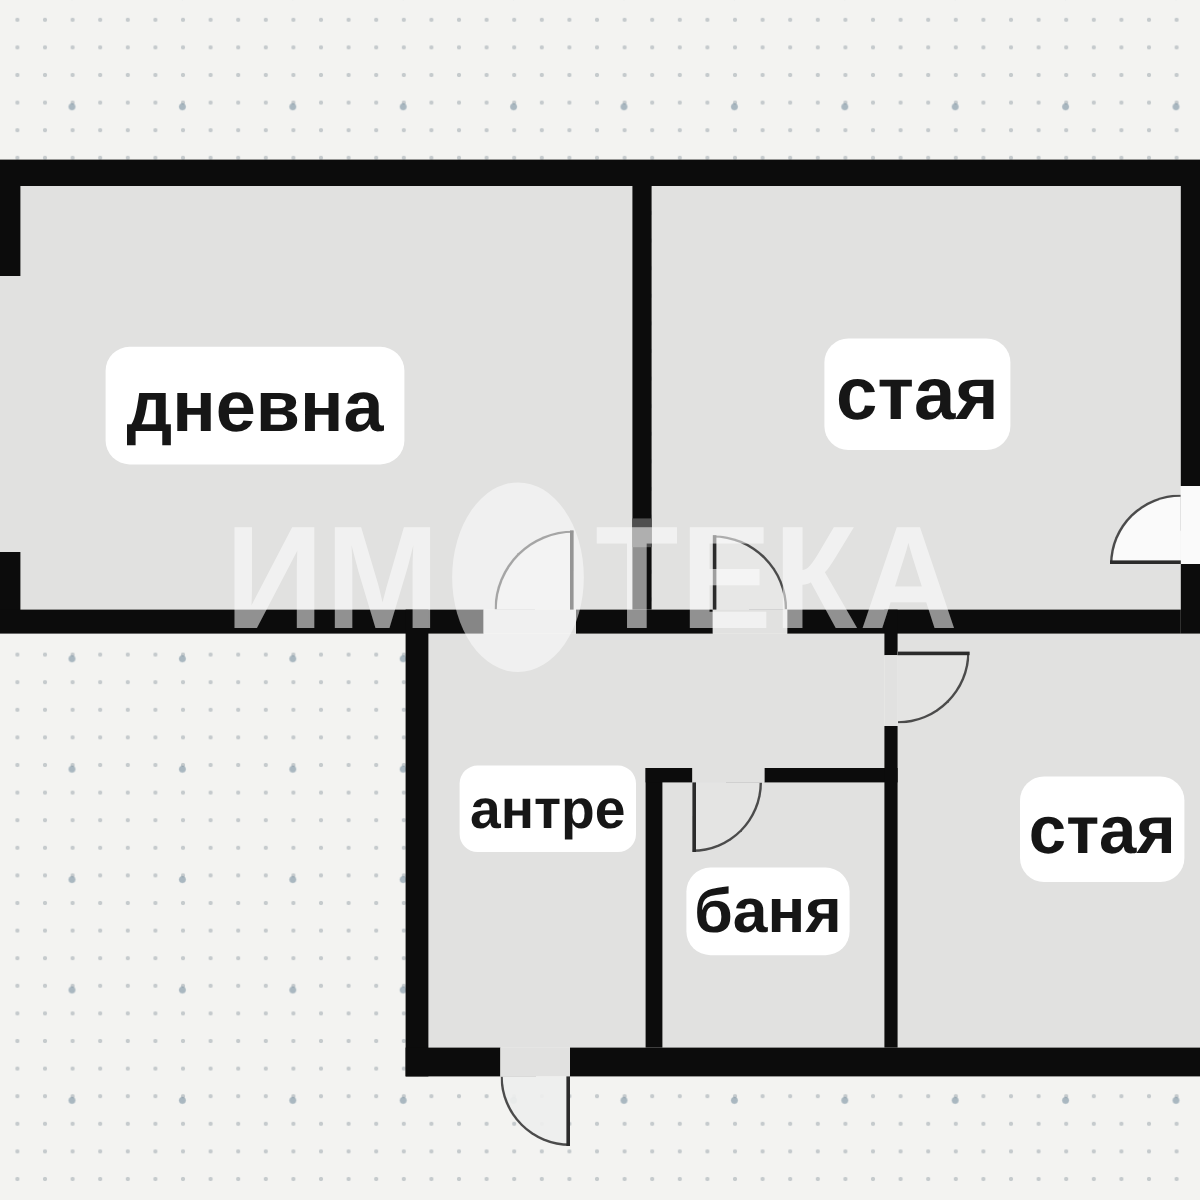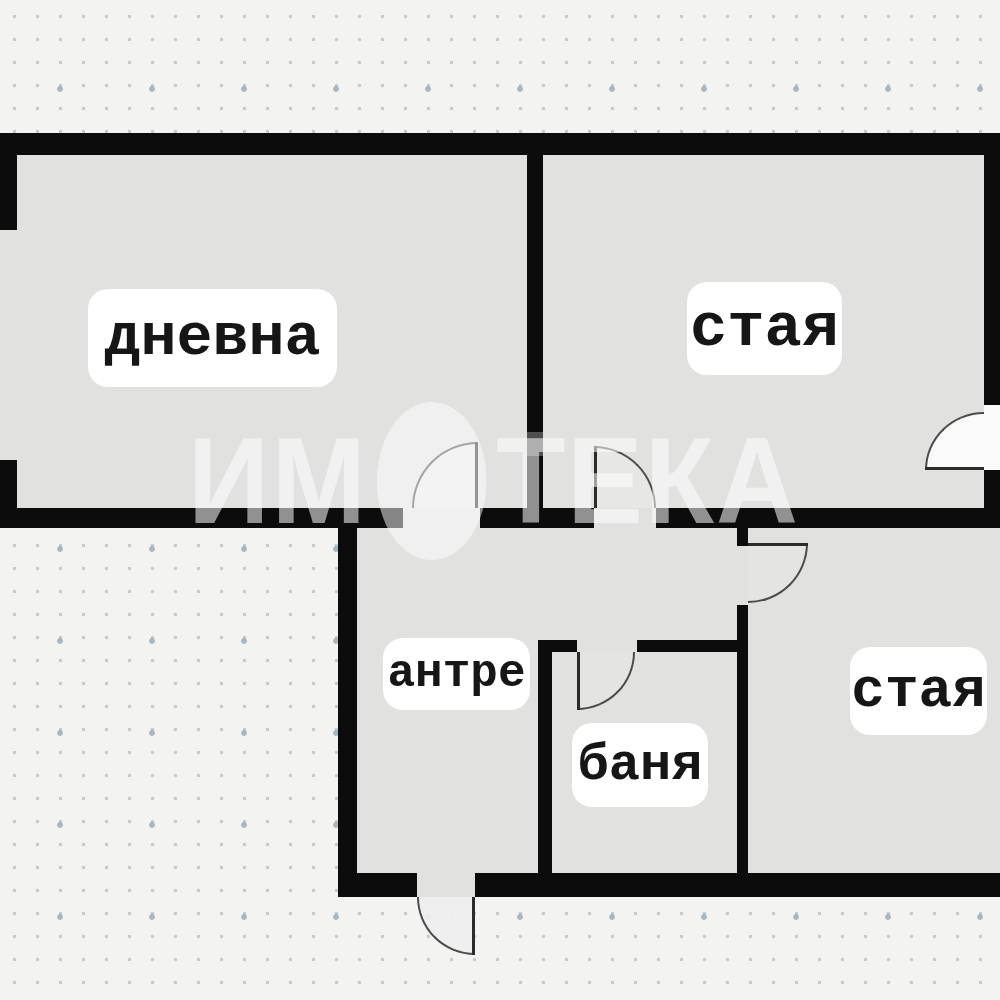--- a/index.html
+++ b/index.html
@@ -20,21 +20,21 @@
   .filler-white{position:absolute;background:#fafafa;}
   .quarter{position:absolute;box-sizing:border-box;background:#e7e7e6;}
   .q-tl{border-top-left-radius:100%;border-top:2px solid #4b4b4b;border-left:2px solid #4b4b4b;}
   .q-tr{border-top-right-radius:100%;border-top:2px solid #4b4b4b;border-right:2px solid #4b4b4b;}
   .q-br{border-bottom-right-radius:100%;border-bottom:2px solid #4b4b4b;border-right:2px solid #4b4b4b;}
   .q-bl{border-bottom-left-radius:100%;border-bottom:2px solid #4b4b4b;border-left:2px solid #4b4b4b;}
   .leaf{position:absolute;background:#2b2b2b;}
   .room-label{
     position:absolute;background:#ffffff;border-radius:20px;
     display:flex;align-items:center;justify-content:center;
-    font-weight:600;color:#161616;letter-spacing:0;font-family:Liberation Mono, monospace;
+    font-weight:600;color:#161616;letter-spacing:0;
   }
   .wm{
     position:absolute;left:188px;top:398px;height:166px;display:flex;align-items:center;
     font-weight:700;font-size:122px;color:rgba(255,255,255,0.55);
     transform:scaleX(.93);transform-origin:left center;letter-spacing:2px;white-space:nowrap;
   }
   .wm-o{
     display:inline-flex;width:118px;height:158px;border-radius:50%;
     background:rgba(255,255,255,0.5);margin:0 10px;color:transparent;overflow:hidden;
     align-items:center;justify-content:center;
@@ -104,23 +104,23 @@
       <span class="wm-o">О</span>
       <span>ТЕКА</span>
   </div>
 
   <div class="room-label" style="left:88px;top:289px;width:249px;height:98px;font-size:60px;">
     <span>дневна</span>
   </div>
   <div class="room-label" style="left:687px;top:282px;width:155px;height:93px;font-size:62px;">
     <span>стая</span>
   </div>
-  <div class="room-label" style="left:383px;top:638px;width:147px;height:72px;font-size:46px;">
+  <div class="room-label" style="left:383px;top:638px;width:147px;height:72px;font-size:46px;border-radius:15px;">
     <span>антре</span>
   </div>
-  <div class="room-label" style="left:572px;top:723px;width:136px;height:84px;font-size:52px;">
+  <div class="room-label" style="left:572px;top:723px;width:136px;height:73px;font-size:52px;">
     <span>баня</span>
   </div>
   <div class="room-label" style="left:850px;top:647px;width:137px;height:88px;font-size:56px;">
     <span>стая</span>
   </div>
 
 </div>
 
 </body></html>

